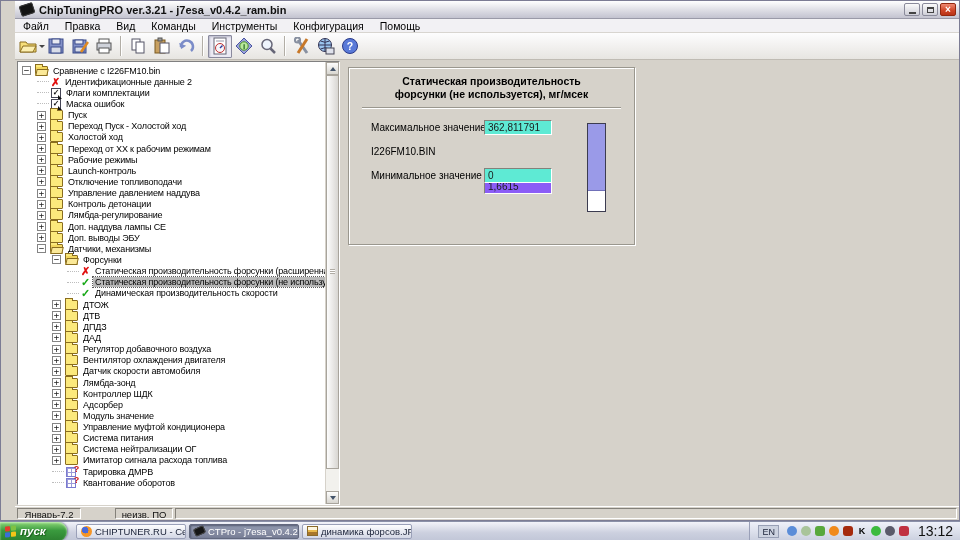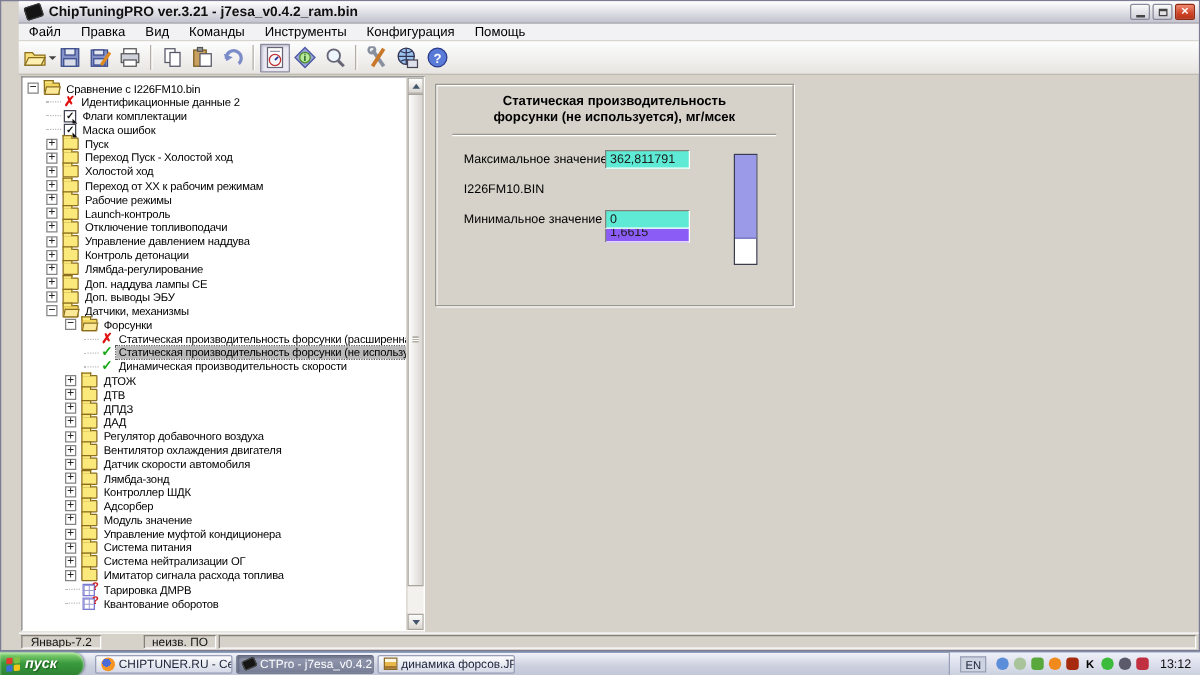--- a/index.html
+++ b/index.html
@@ -145,21 +145,21 @@
     transform:rotate(-24deg); box-shadow:inset 0 0 0 1px #4a4a4a; }
   .imgicon { width:11px; min-width:11px; height:10px; border:1px solid #8a6a2a;
     background:linear-gradient(#fdf6e0 35%, #e8b84a 35% 68%, #a8762a 68%); }
   .tray { margin-left:auto; height:100%; display:flex; align-items:center; gap:4px;
     background:linear-gradient(#eff1f9,#ccd1e0); border-left:1px solid #9aa0b8; padding:0 7px 0 8px; }
   .lang { background:#cdd3e0; border:1px solid #98a0b5; font-size:9px; height:13px; line-height:12px;
     padding:0 3px; color:#1a2238; margin-right:4px; }
   .tico { width:10px; height:10px; border-radius:3px; display:flex; align-items:center; justify-content:center;
     font-size:9px; font-weight:bold; color:#000; }
   .tico.round { border-radius:50%; }
-  .clock { font-size:10px; color:#101010; margin-left:5px; }
+  .clock { font-size:14px; color:#101010; margin-left:5px; }
 </style>
 </head>
 <body>
 
 <div class="screen">
   <div class="window">
 
     <div class="titlebar">
       <span class="app-icon"></span>
       <span class="title">ChipTuningPRO ver.3.21 - j7esa_v0.4.2_ram.bin</span>

